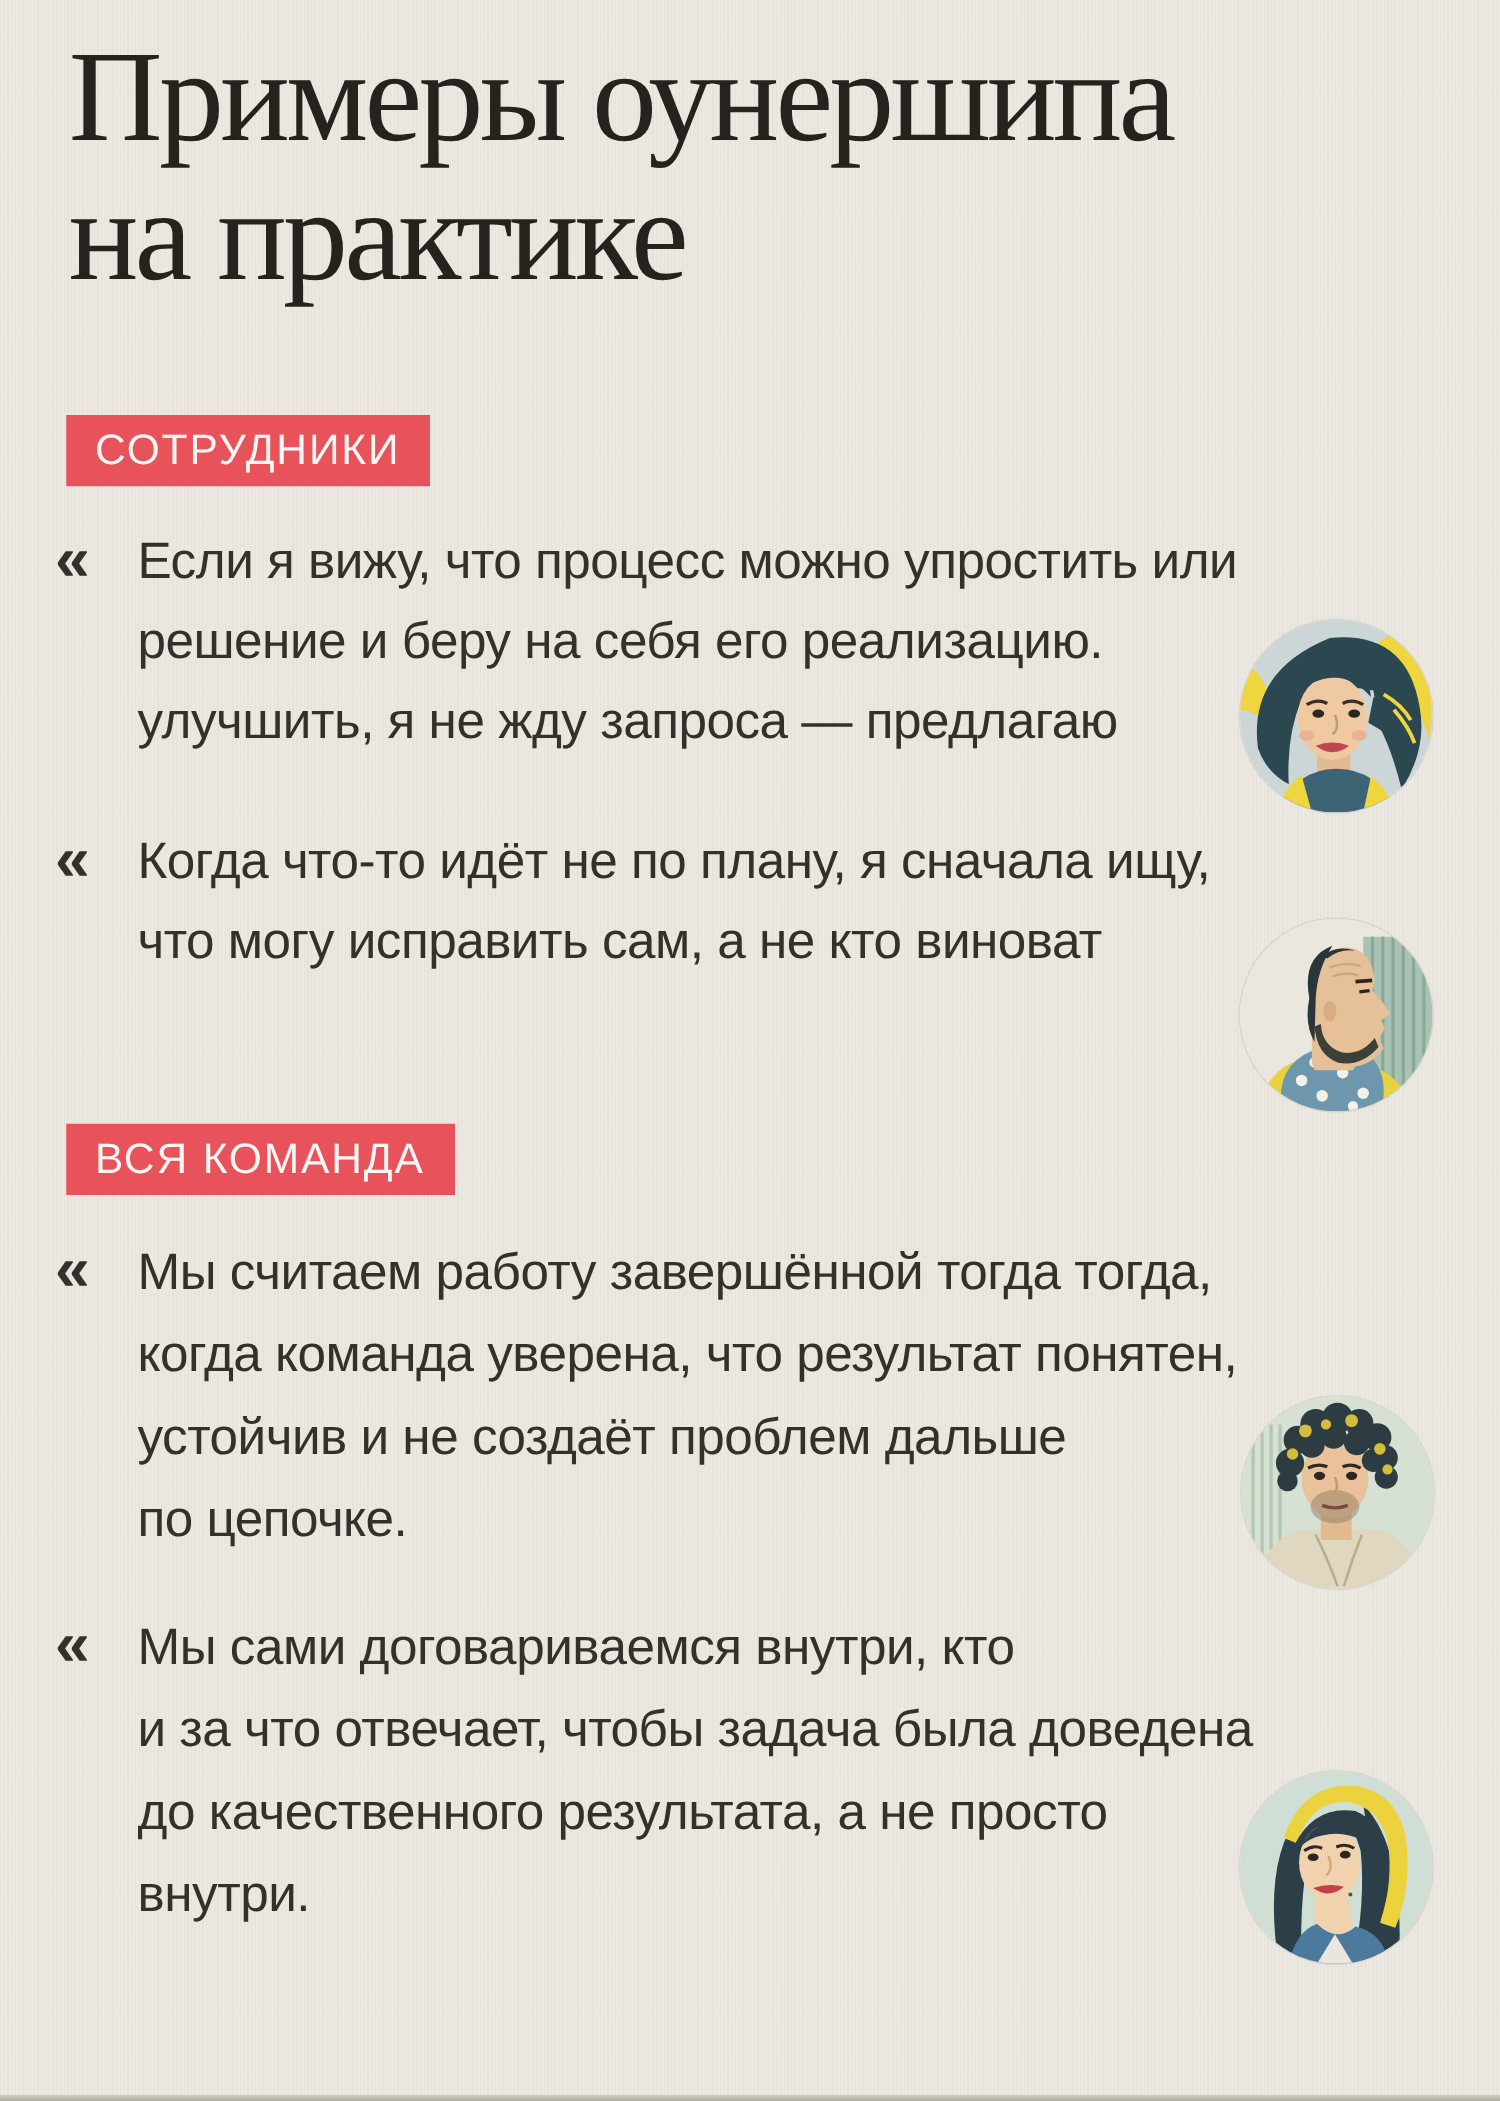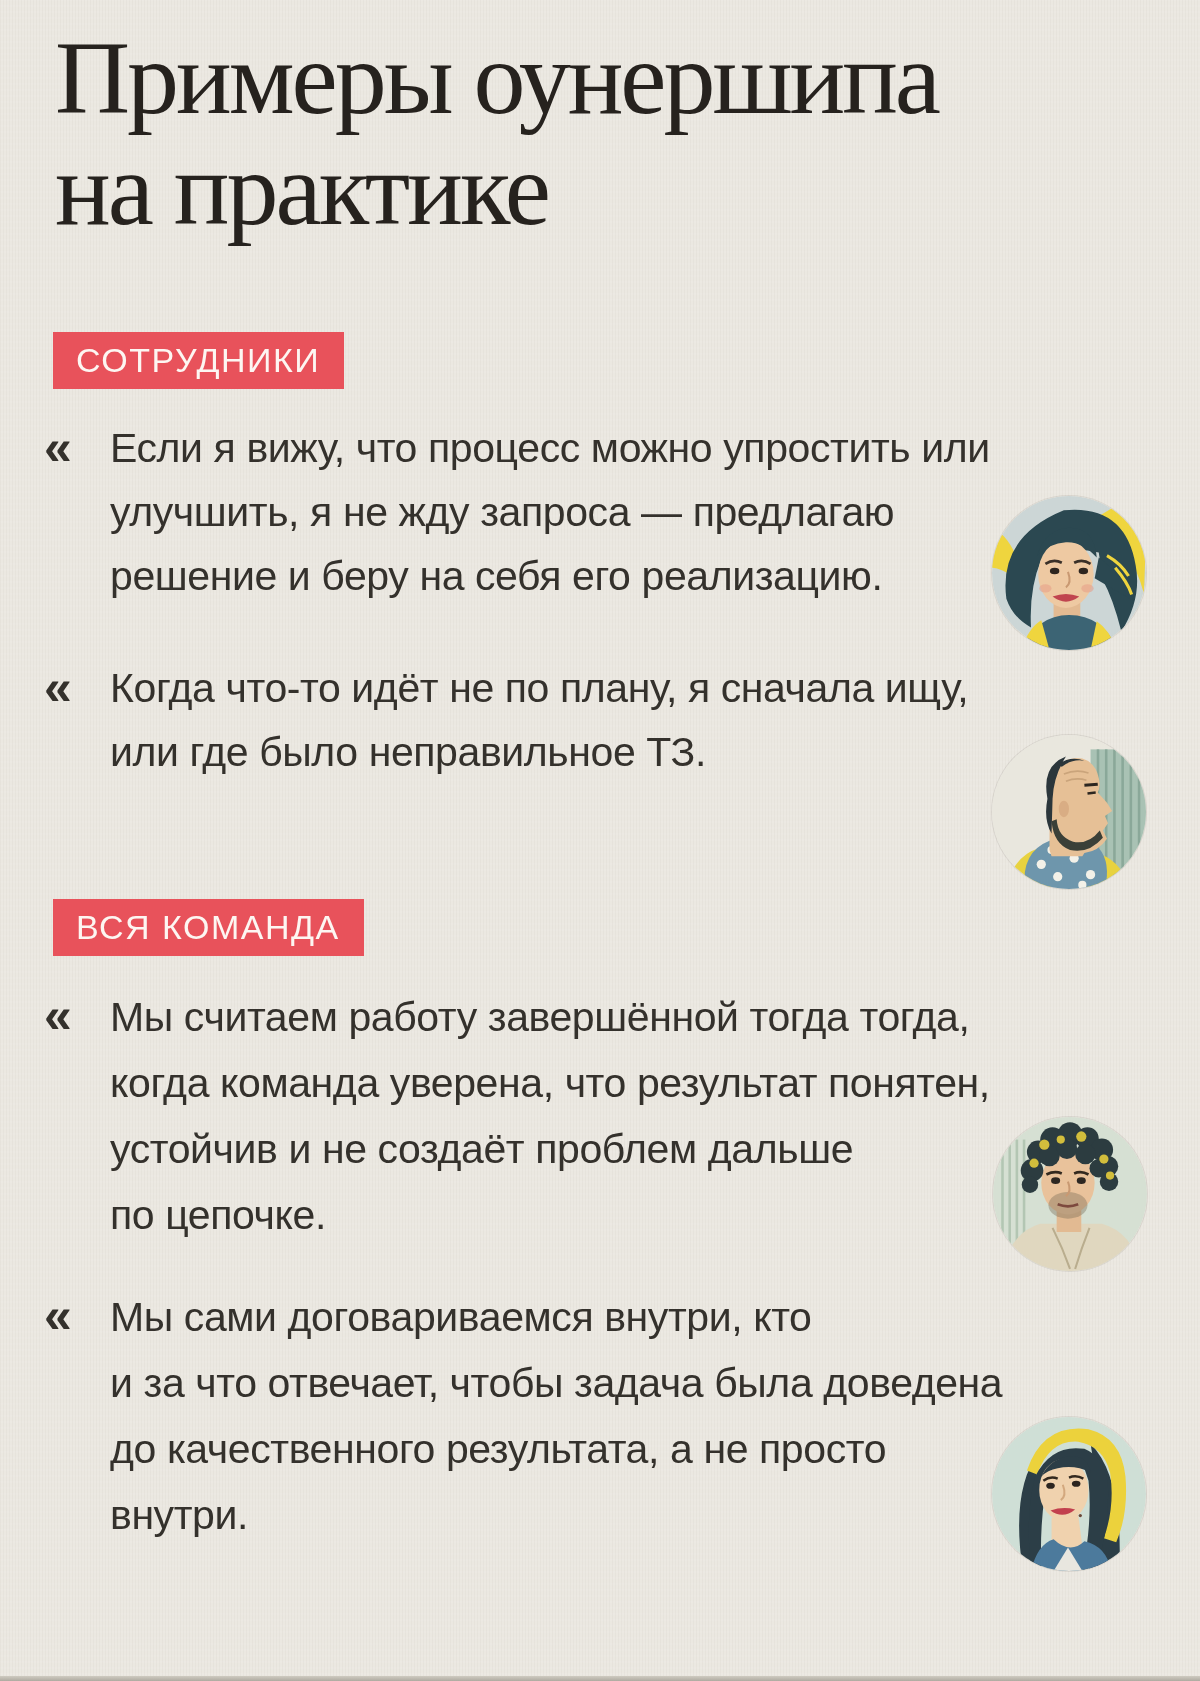--- a/index.html
+++ b/index.html
@@ -79,22 +79,22 @@
     <div class="t-line">Примеры оунершипа</div>
     <div class="t-line">на практике</div>
   </div>
 
   <div class="badge badge-1">СОТРУДНИКИ</div>
 
   <div class="quote quote-1 lh64">
     <div class="qmark">«</div>
     <div class="qlines">
       <div class="qline">Если я вижу, что процесс можно упростить или</div>
+      <div class="qline">решение и беру на себя его реализацию.</div>
       <div class="qline">улучшить, я не жду запроса — предлагаю</div>
-      <div class="qline">решение и беру на себя его реализацию.</div>
     </div>
   </div>
 
   <div class="avatar avatar-1">
     <svg viewBox="0 0 150 150">
       <circle cx="75" cy="75" r="75" fill="#ccd6d6"></circle>
       <path d="M0,30 Q25,45 30,85 Q10,70 0,70 Z" fill="#efd53e"></path>
       <path d="M95,25 Q135,45 148,95 L150,40 L120,10 Z" fill="#efd53e"></path>
       <path d="M14,100 Q6,40 70,14 Q130,8 140,68 Q146,100 126,132 Q118,100 108,82 L104,55 Q70,48 48,62 Q36,90 38,128 Q20,118 14,100 Z" fill="#2b4851"></path>
       <path d="M104,60 Q128,78 138,102 Q120,92 100,80 Z" fill="#2b4851"></path>
@@ -113,21 +113,21 @@
       <ellipse cx="89" cy="73" rx="4.6" ry="3.2" fill="#2e2620"></ellipse>
       <path d="M74,74 Q78,85 72,89" stroke="#c99972" stroke-width="2" fill="none"></path>
       <path d="M59,98 Q72,93 85,98 Q72,108 59,98 Z" fill="#c0454f"></path>
     </svg>
   </div>
 
   <div class="quote quote-2 lh64">
     <div class="qmark">«</div>
     <div class="qlines">
       <div class="qline">Когда что-то идёт не по плану, я сначала ищу,</div>
-      <div class="qline">или где было неправильное ТЗ.</div>
+      <div class="qline">что могу исправить сам, а не кто виноват</div>
     </div>
   </div>
 
   <div class="avatar avatar-2">
     <svg viewBox="0 0 150 150">
       <circle cx="75" cy="75" r="75" fill="#e9e7de"></circle>
       <rect x="96" y="14" width="54" height="136" fill="#a9c2b4"></rect>
       <g fill="#8aa899">
         <rect x="102" y="14" width="2.5" height="136"></rect>
           <rect x="110" y="14" width="2.5" height="136"></rect>

